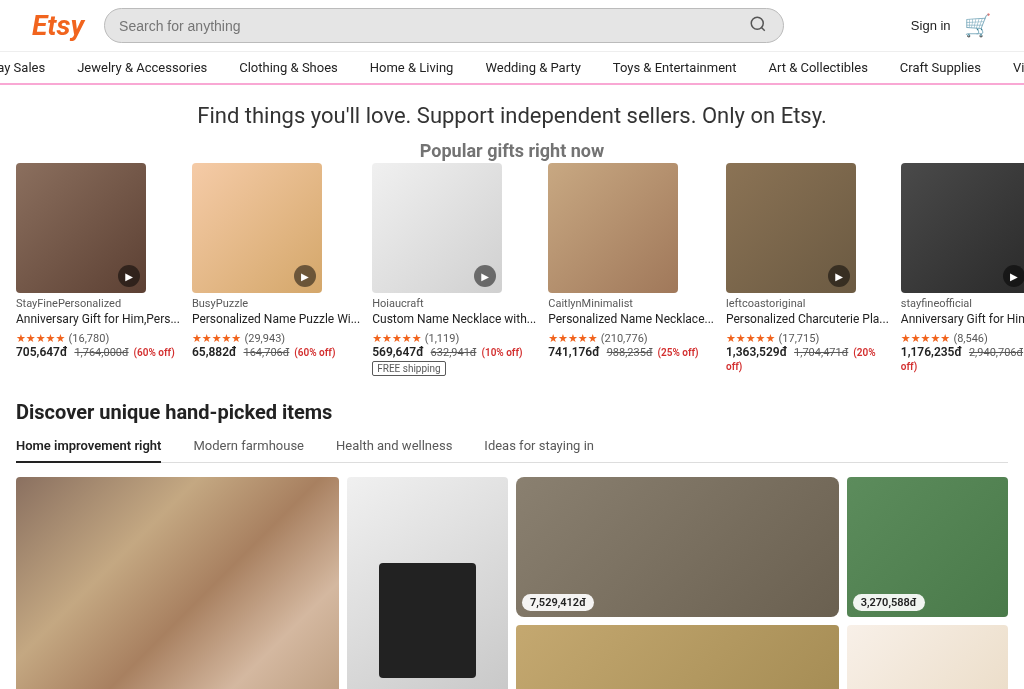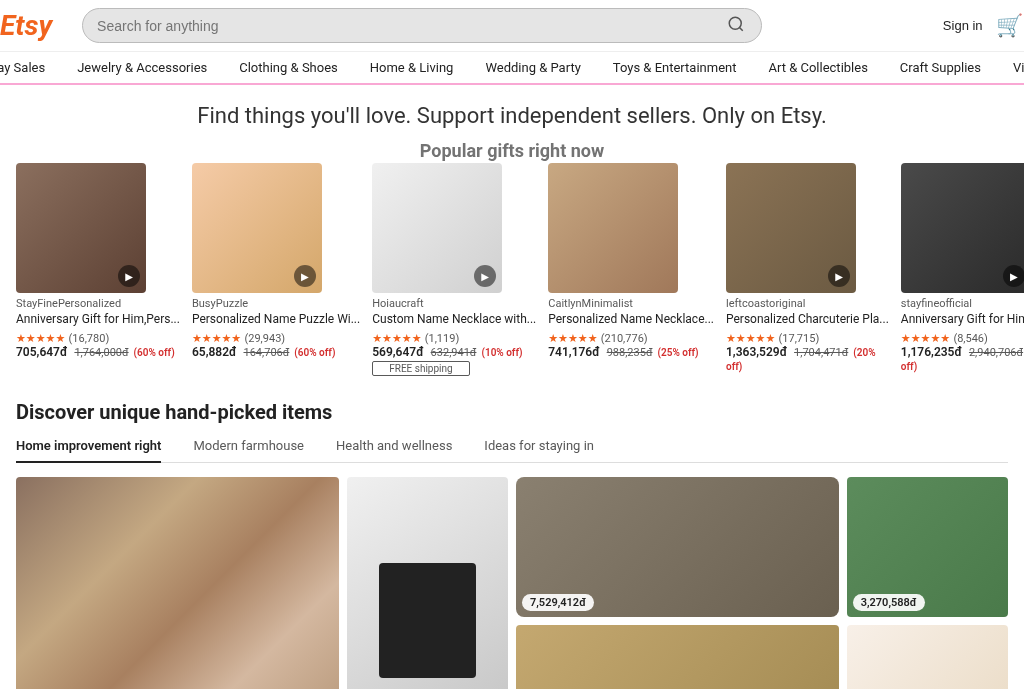--- a/index.html
+++ b/index.html
@@ -1,19 +1,19 @@
 <!DOCTYPE html>
 <html><head>
   <meta charset="utf-8">
   <style>
     * { box-sizing: border-box; margin: 0; padding: 0; }
     body { font-family: -apple-system, BlinkMacSystemFont, 'Segoe UI', Roboto, sans-serif; font-size: 13px; color: #222; background: #fff; }
 
     
-    .header { display: flex; align-items: center; padding: 8px 0; gap: 30px; border-bottom: 1px solid #eee; }
+    .header { display: flex; align-items: center; padding: 8px 32px; gap: 20px; border-bottom: 1px solid #eee; }
     .logo { font-size: 28px; font-weight: 700; color: #F1641E; font-style: italic; text-decoration: none; flex-shrink: 0; }
     .search-bar { flex: 1; display: flex; align-items: center; border: 1px solid #bbb; border-radius: 24px; padding: 6px 14px; background: #e5e5e5; max-width: 680px; }
     .search-bar input { flex: 1; border: none; outline: none; font-size: 14px; background: transparent; }
     .search-bar button { background: none; border: none; cursor: pointer; color: #555; padding: 0 2px; }
     .header-actions { display: flex; align-items: center; gap: 14px; margin-left: auto; }
     .sign-in-btn { font-size: 13px; font-weight: 500; color: #222; text-decoration: none; cursor: pointer; background: none; border: none; }
     .cart-icon { font-size: 22px; color: #222; cursor: pointer; }
 
     
     .nav { display: flex; align-items: center; justify-content: center; gap: 32px; padding: 8px 16px; border-bottom: 2px solid #f9a8d4; }
@@ -32,21 +32,21 @@
     .product-img-wrap { position: relative; border-radius: 4px; overflow: hidden; background: #f5f5f5; aspect-ratio: 1; }
     .play-btn { position: absolute; bottom: 6px; right: 6px; width: 22px; height: 22px; background: rgba(0,0,0,0.5); border-radius: 50%; display: flex; align-items: center; justify-content: center; color: #fff; font-size: 10px; }
     .product-info { padding: 4px 0; }
     .shop-name { font-size: 11px; color: #595959; }
     .product-title { font-size: 12px; color: #222; line-height: 1.3; margin: 2px 0; white-space: nowrap; overflow: hidden; text-overflow: ellipsis; }
     .stars { color: #F1641E; font-size: 11px; }
     .review-count { font-size: 11px; color: #595959; }
     .price-row { font-size: 12px; font-weight: 600; color: #222; }
     .price-original { text-decoration: line-through; color: #595959; font-weight: 400; margin-left: 4px; font-size: 11px; }
     .price-discount { color: #D32F2F; font-size: 10px; margin-left: 2px; }
-    .free-shipping { display: inline-block; border: 1px solid #595959; border-radius: 2px; font-size: 10px; padding: 1px 16px; margin-top: 2px; color: #595959; }
+    .free-shipping { display: inline-block; border: 1px solid #595959; border-radius: 2px; font-size: 10px; padding: 1px 4px; margin-top: 2px; color: #595959; }
 
     
     .discover-section { padding: 0 16px 20px; }
     .discover-title { font-size: 20px; font-weight: 700; color: #222; margin-bottom: 14px; }
     .tabs { display: flex; gap: 32px; border-bottom: 1px solid #ddd; margin-bottom: 14px; }
     .tab { font-size: 13px; color: #595959; padding-bottom: 8px; cursor: pointer; }
     .tab.active { color: #222; font-weight: 600; border-bottom: 2px solid #222; margin-bottom: -1px; }
     .discover-grid { display: grid; grid-template-columns: 2fr 1fr 2fr 1fr; gap: 8px; }
     .discover-item { position: relative; border-radius: 4px; overflow: hidden; cursor: pointer; background: #f5f5f5; }
 

